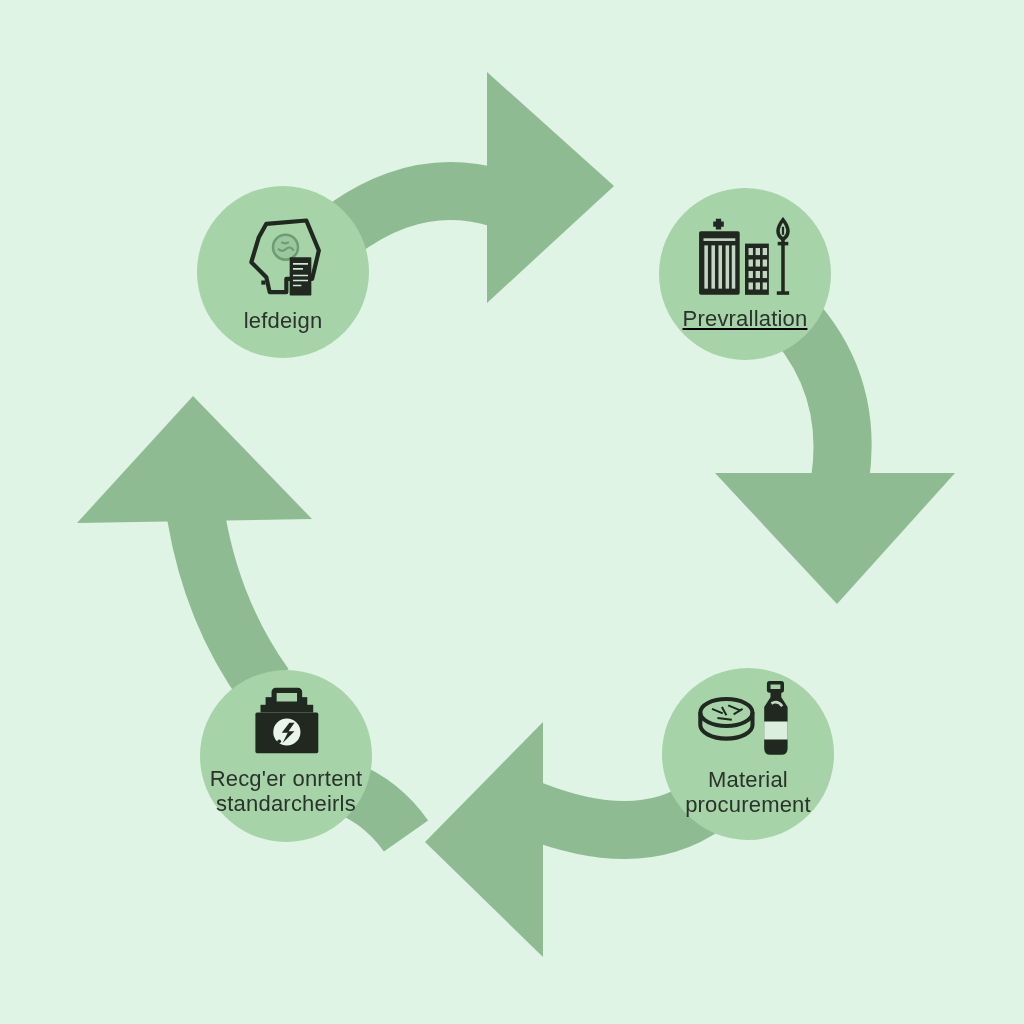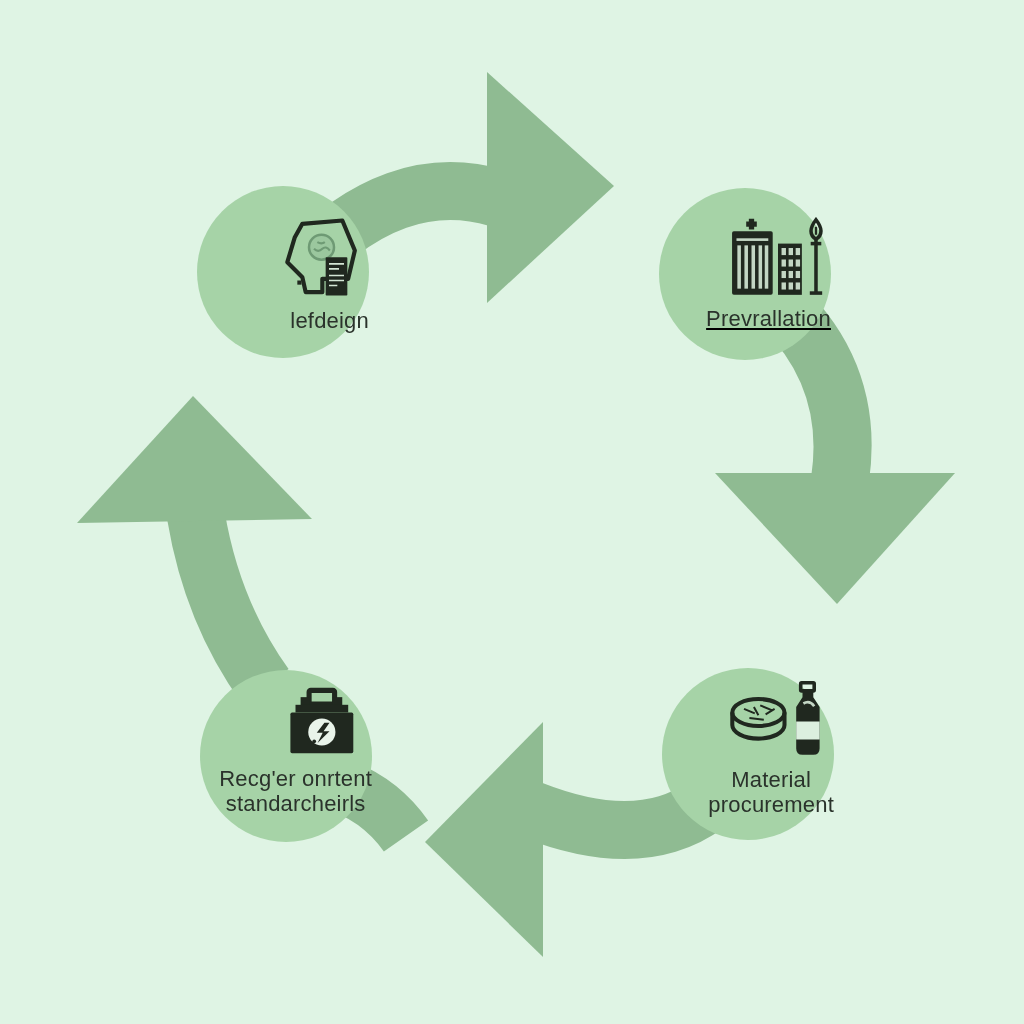--- a/index.html
+++ b/index.html
@@ -9,21 +9,21 @@
     background:var(--bg,#dff4e4);
     font-family:"Liberation Sans",sans-serif;
   }
   svg.arrows{position:absolute;left:0;top:0;width:1024px;height:1024px;}
   .arrow-head{fill:var(--arrow,#8fbb92);}
   .arrow-tail{fill:none;stroke:var(--arrow,#8fbb92);stroke-width:58px;stroke-linecap:butt;}
   .arrow-tail.stub{stroke-width:54px;}
   .node{
     position:absolute;width:172px;height:172px;border-radius:50%;
     background:var(--node,#a6d3a7);
-    display:flex;flex-direction:column;align-items:flex-end;justify-content:center;
+    display:flex;flex-direction:column;align-items:center;justify-content:center;
     text-align:center;
   }
   .node-icon{display:block;margin-bottom:4px;}
   .node.two-line .node-icon{margin-top:-12px;}
   .node-label{font-size:22px;line-height:25px;color:var(--label,#2a322b);letter-spacing:.2px;}
   .label-line{display:block;}
   .label-line:empty{display:none;}
   .ink{fill:var(--ink,#20281f);}
   .ink-stroke{fill:none;stroke:var(--ink,#20281f);}
   .lite{fill:var(--lite,#c3d6c4);}

